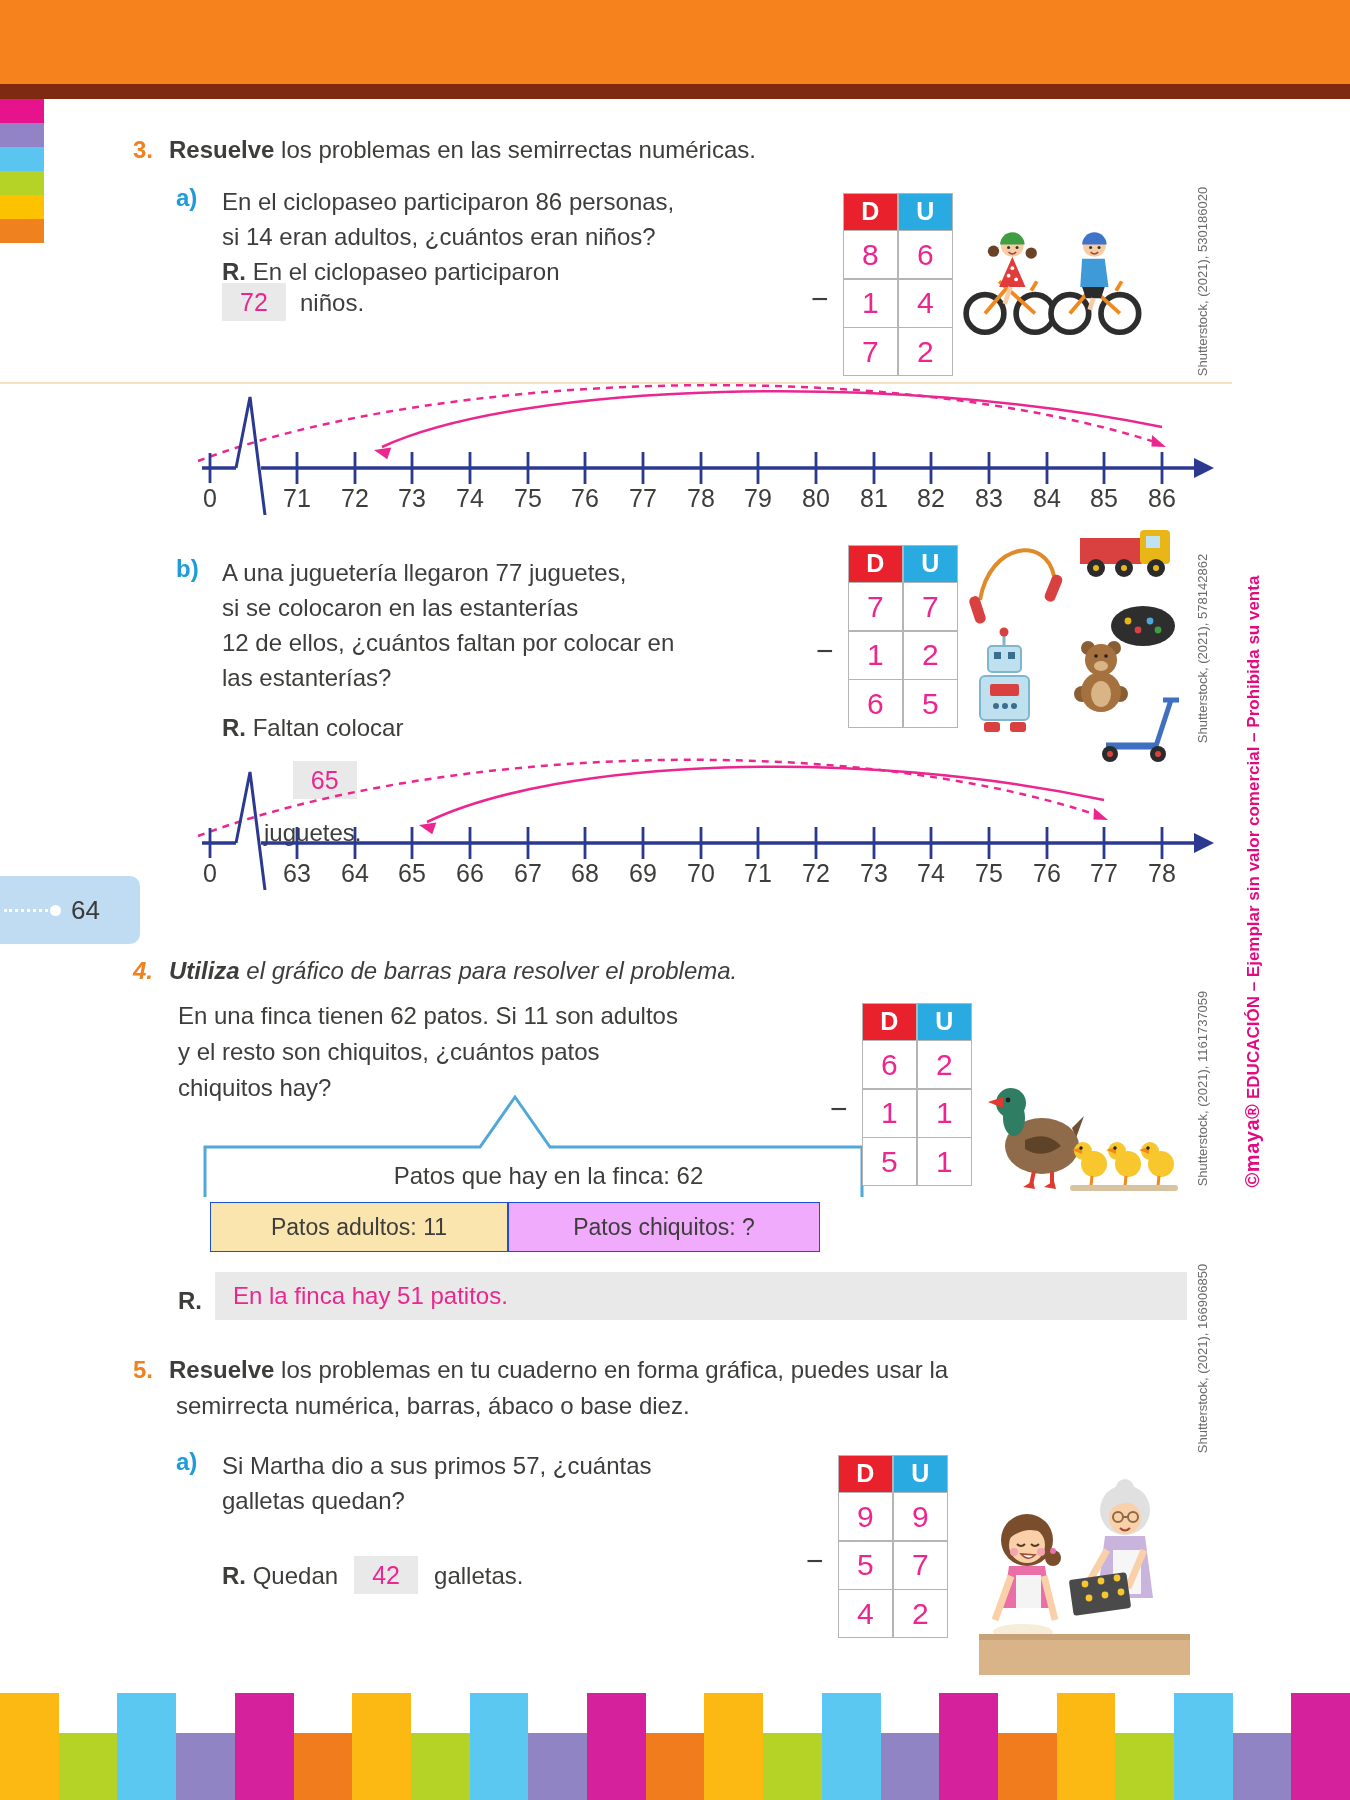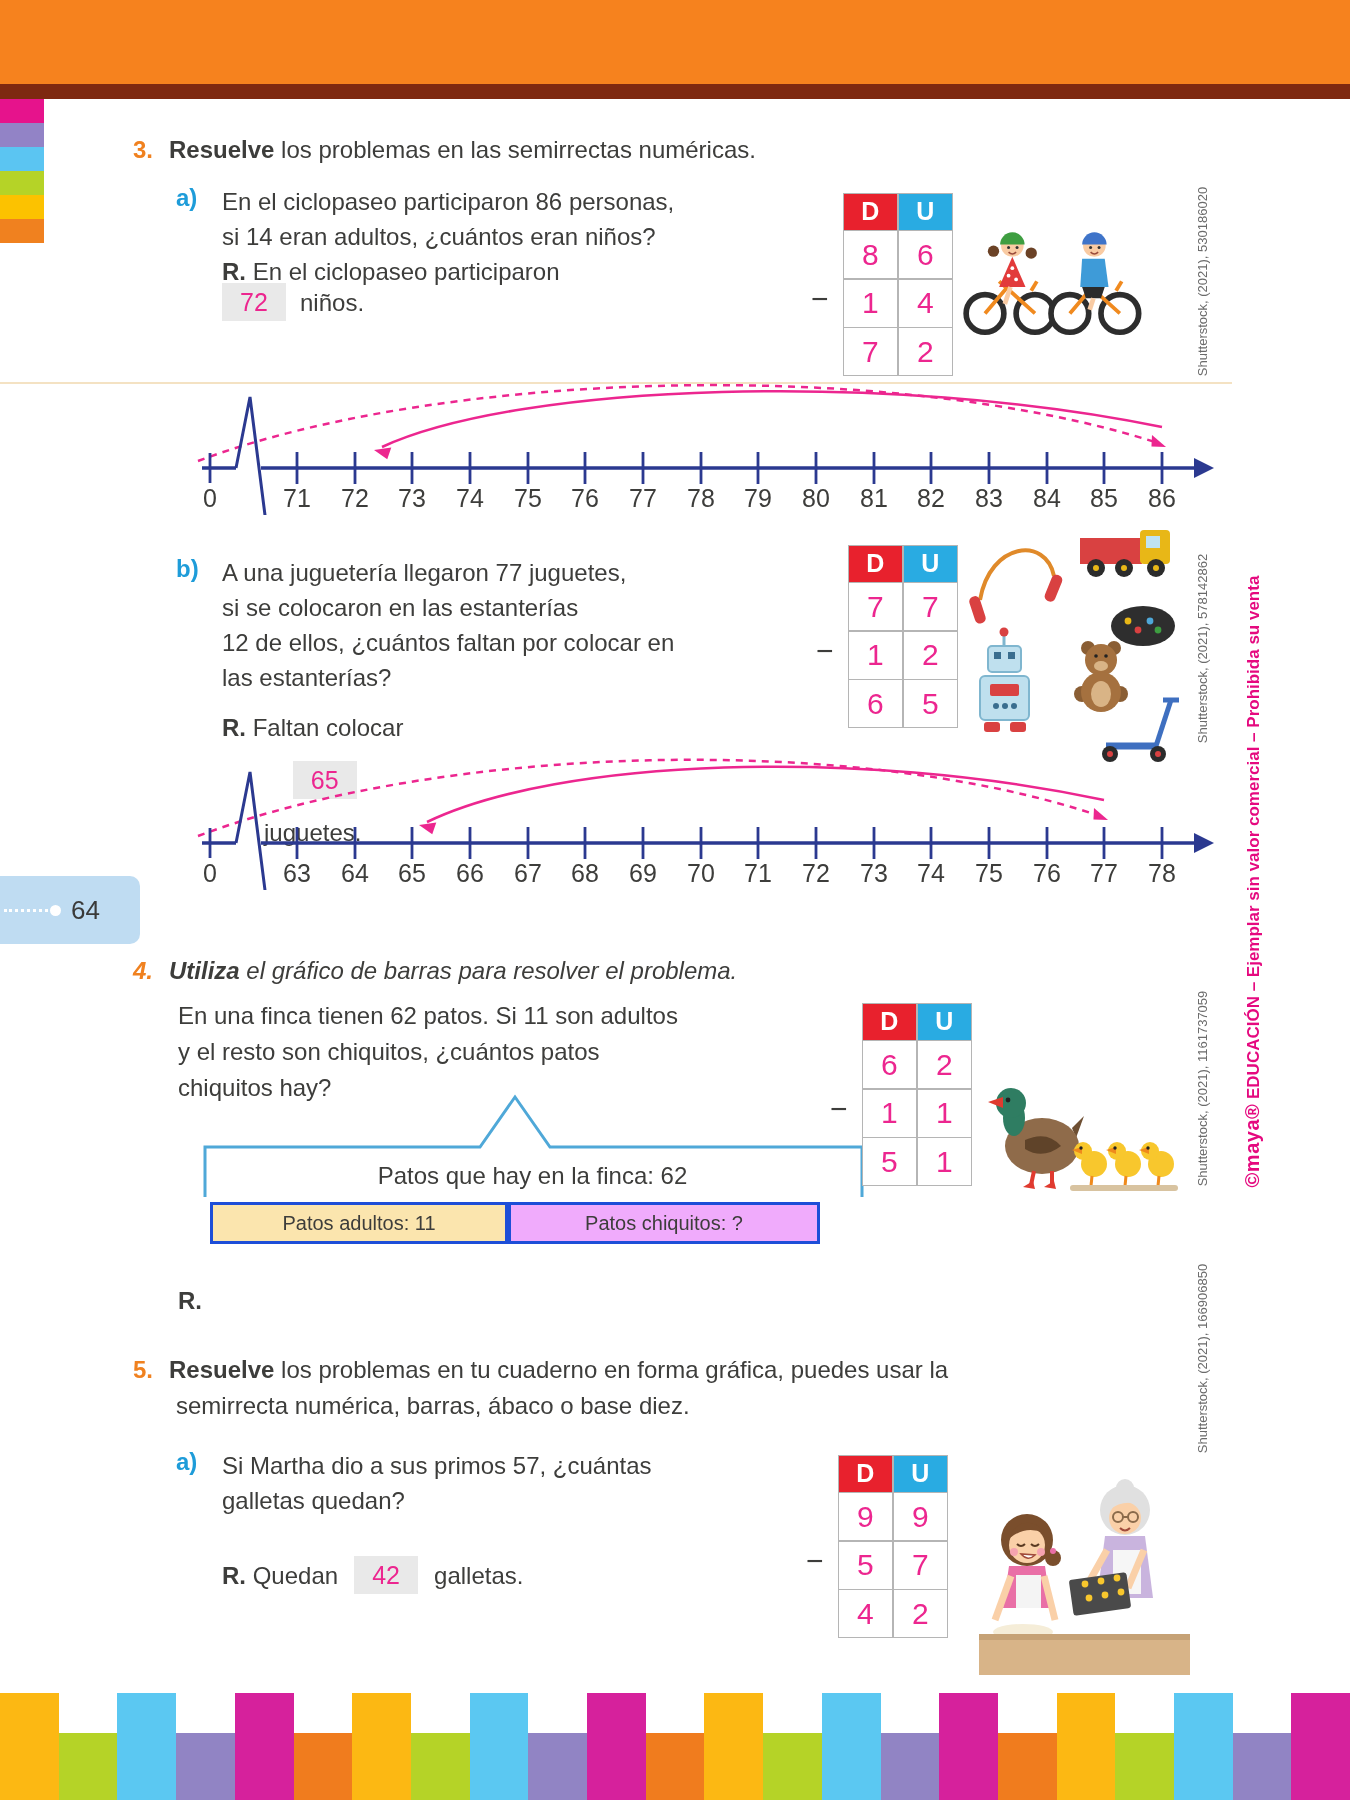--- a/index.html
+++ b/index.html
@@ -25,22 +25,22 @@
   .vpub{position:absolute;width:740px;text-align:center;transform:rotate(-90deg);
         color:#E5097F;font-size:17px;font-weight:bold;white-space:nowrap;}
   .pub-logo{font-size:20px;font-weight:900;letter-spacing:0.5px;}
   .sep{position:absolute;height:2px;background:#F4E2C3;}
   .tabbar div{width:44px;height:24px;}
   .pagetab{position:absolute;left:0;top:876px;width:140px;height:68px;background:#BFDCF2;
            border-radius:0 10px 10px 0;display:flex;align-items:center;}
   .leader{width:44px;border-top:3px dotted #FFFFFF;margin-left:4px;}
   .pdot{width:11px;height:11px;border-radius:50%;background:#fff;margin-left:2px;}
   .pnum{font-size:26px;margin-left:10px;color:#3A3A39;}
-  .bar{position:absolute;height:42px;display:flex;align-items:center;justify-content:center;
-       font-size:20px;border:3px solid #1d4ed8;box-sizing:border-box;}
+  .bar{position:absolute;height:50px;display:flex;align-items:center;justify-content:center;
+       font-size:23px;border:1px solid #1d4ed8;box-sizing:border-box;}
   .graybar{position:absolute;background:#E9E9E9;display:flex;align-items:center;
            color:#EC268F;font-size:24px;padding-left:18px;box-sizing:border-box;}
   .stripes{position:absolute;left:0;top:1693px;width:1350px;height:107px;display:flex;
            align-items:flex-end;}
   .stripe{flex:1;}
   .stripe.tall{height:107px;}
   .stripe.short{height:67px;}
   svg text{font-family:"Liberation Sans","DejaVu Sans",sans-serif;}
 </style>
 </head>
@@ -292,25 +292,26 @@
   </div>
   <div class="abs txt" style="left:178px;top:998px;line-height:36px;">
     <div>En una finca tienen 62 patos. Si 11 son adultos</div>
     <div>y el resto son chiquitos, ¿cuántos patos</div>
     <div>chiquitos hay?</div>
   </div>
 
   <svg class="abs" style="left:150px;top:1085px;" width="740" height="118" viewBox="0 0 740 118">
     <path d="M55,112 L55,62 L330,62 L365,12 L400,62 L712,62 L712,112" fill="none" stroke="#4FA8D8" stroke-width="3"></path>
   </svg>
-  <div class="abs txt" style="left:205px;top:1158px;width:655px;text-align:center;">Patos que hay en la finca: 62</div>
+  <div class="abs txt" style="left:205px;top:1158px;width:655px;text-align:center;padding-left:16px;">Patos que hay en la finca: 62</div>
   <div class="bar" style="left:210px;top:1202px;width:298px;background:#FBE5AE;">Patos adultos: 11</div>
   <div class="bar" style="left:508px;top:1202px;width:312px;background:#f0abfc;">Patos chiquitos: ?</div>
 
   <div class="abs txt bold" style="left:178px;top:1283px;">R.</div>
+  <div class="graybar" style="left:215px;top:1272px;width:972px;height:48px;">En la finca hay 51 patitos.</div>
 
   <div class="abs du" style="left:862px;top:1003px;">
     <div class="cell hd d">D</div>
     <div class="cell hd u">U</div>
     <div class="cell">6</div>
     <div class="cell">2</div>
     <div class="cell">1</div>
     <div class="cell">1</div>
     <div class="cell">5</div>
     <div class="cell">1</div>

